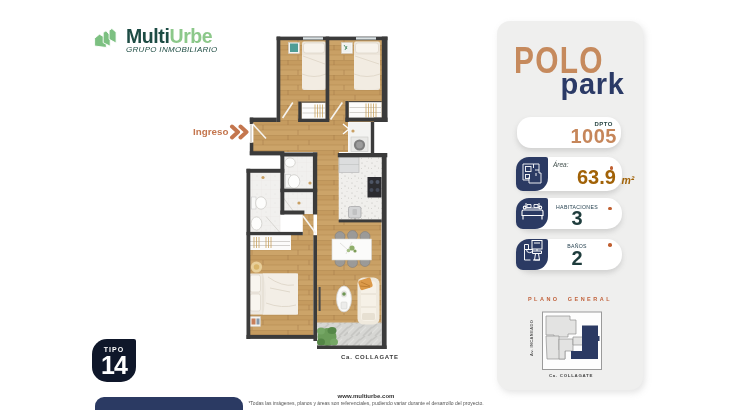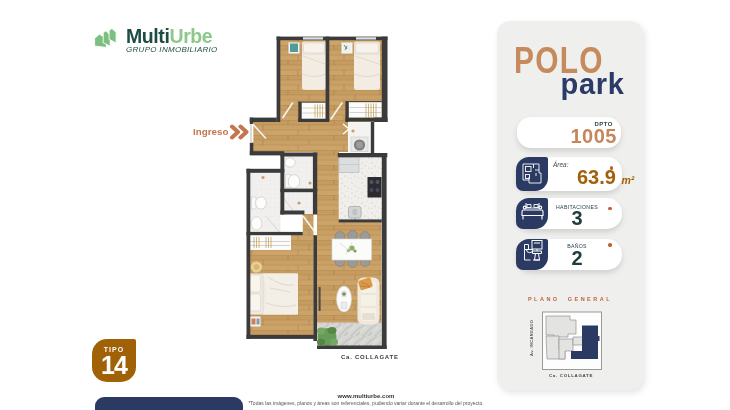--- a/index.html
+++ b/index.html
@@ -30,21 +30,21 @@
         box-shadow:0 3px 5px rgba(120,120,120,0.25);}
   .itile{left:515.5px;width:32px;background:#2b3a63;border-radius:13px 2px 13px 7px;}
   .ilabel{font-size:5.2px;color:#25404f;letter-spacing:0.3px;text-align:center;width:70px;}
   .inum{font-size:20px;font-weight:bold;color:#1e3c3c;text-align:center;width:70px;}
   .dot{width:3.6px;height:3.6px;border-radius:50%;background:#c05f30;}
 
   .plano-hd{left:520px;top:296px;width:100px;text-align:center;font-size:5.5px;font-weight:bold;
             color:#c1623c;letter-spacing:2.5px;}
 
   
-  .tipo{left:92px;top:339px;width:44px;height:43px;background:#a16207;border-radius:15px 2px 15px 15px;
+  .tipo{left:92px;top:339px;width:44px;height:43px;background:#0f172a;border-radius:15px 2px 15px 15px;
         color:#fff;text-align:center;}
   .tipo .t1{font-size:7px;font-weight:bold;letter-spacing:1px;margin-top:7px;}
   .tipo .t2{font-size:25px;font-weight:bold;line-height:1;margin-top:0px;letter-spacing:-1px;}
 
   
   .collagate{left:341px;top:353.5px;font-size:6px;font-weight:bold;color:#3a3a3a;letter-spacing:0.75px;}
   .fweb{left:260px;top:393px;width:212px;text-align:center;font-size:6px;font-weight:bold;color:#333;}
   .fdisc{left:230px;top:399.5px;width:272px;text-align:center;font-size:5px;color:#555;}
   .navybar{left:95px;top:397px;width:148px;height:13px;background:#2b3a63;border-radius:9px 9px 0 0;}
 </style>

